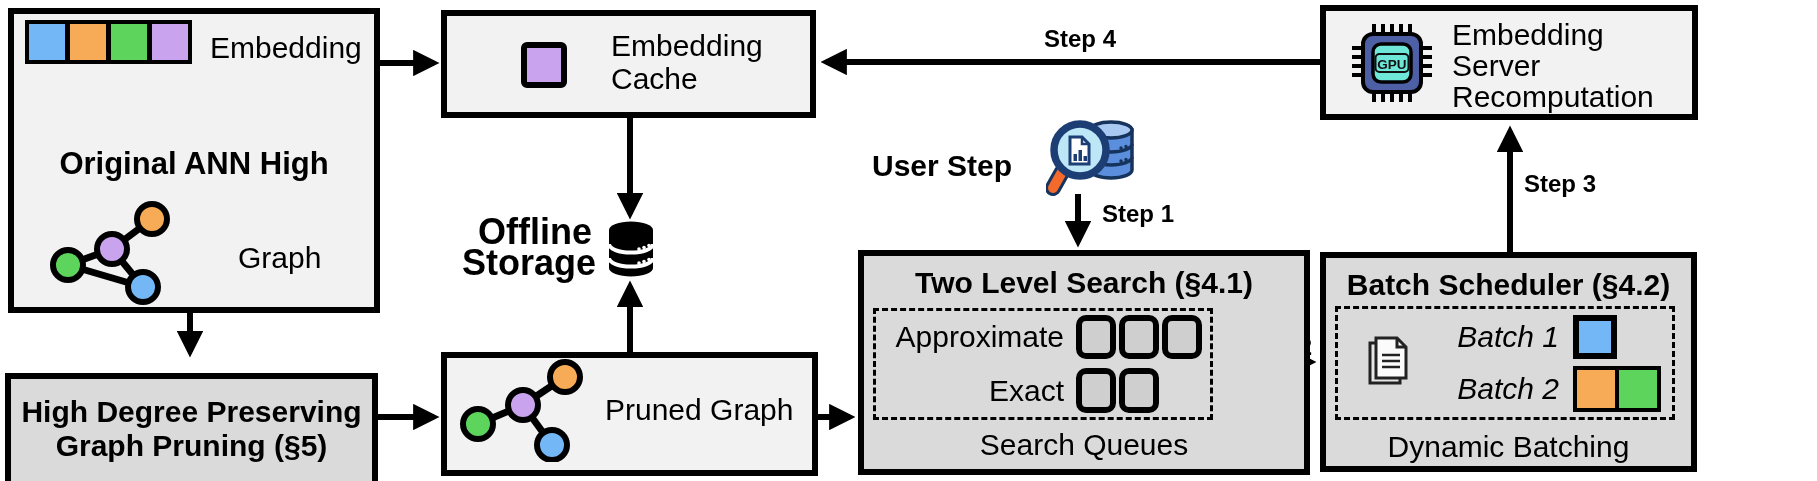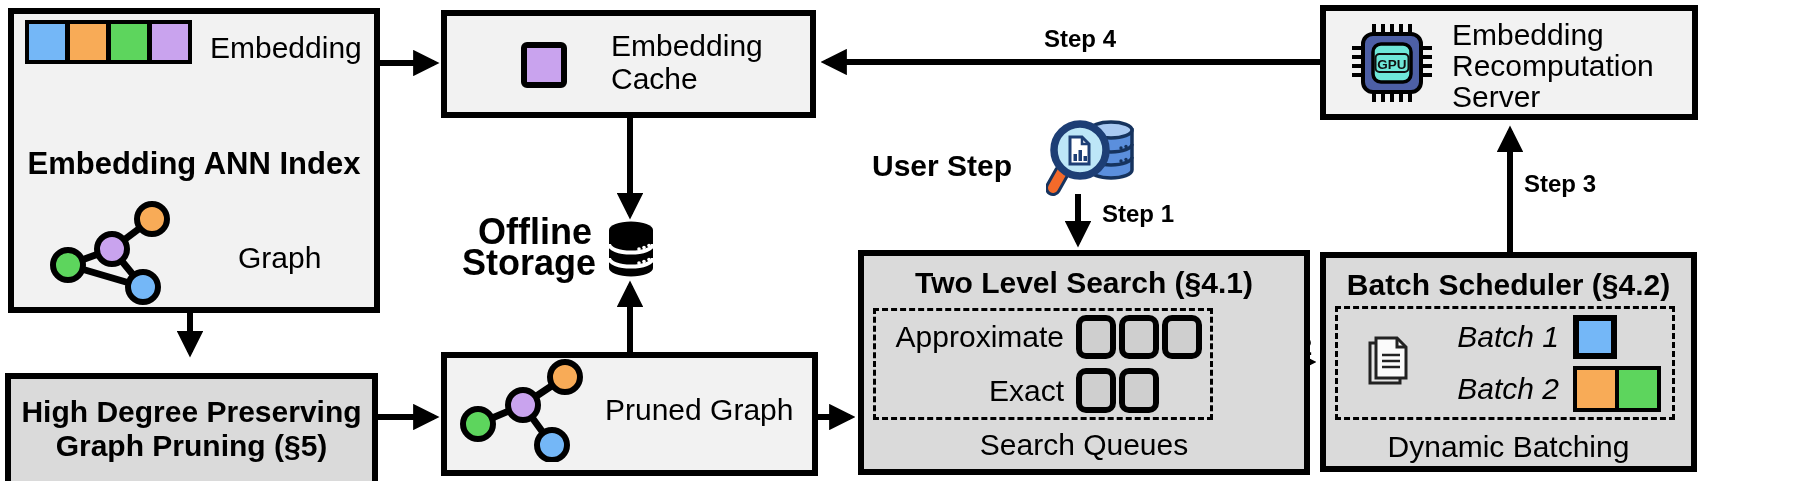--- a/index.html
+++ b/index.html
@@ -61,21 +61,21 @@
   </svg>
 
   <div class="box light" style="left:8px;top:8px;width:372px;height:305px;">
     <div class="strip" style="left:11px;top:6px;">
       <div class="sq" style="background:var(--blue);"></div>
       <div class="sq" style="background:var(--orange);"></div>
       <div class="sq" style="background:var(--green);"></div>
       <div class="sq" style="background:var(--purple);"></div>
     </div>
     <div class="abs lbl" style="left:196px;top:18px;">Embedding</div>
-    <div class="abs title-center" style="left:0;top:132px;">Embedding ANN Index</div>
+    <div class="abs title-center" style="left:0;top:132px;">Original ANN High</div>
     <svg class="abs" style="left:32px;top:182px;" width="126" height="110" viewBox="0 0 126 110">
       <g stroke="#000" stroke-width="7" stroke-linecap="round">
         <line x1="22" y1="69" x2="66" y2="53"></line>
         <line x1="66" y1="53" x2="106" y2="23"></line>
         <line x1="66" y1="53" x2="97" y2="91"></line>
         <line x1="22" y1="69" x2="97" y2="91"></line>
       </g>
       <circle cx="106" cy="23" r="15" style="fill:var(--orange);" stroke="#000" stroke-width="6"></circle>
       <circle cx="66" cy="53" r="15" style="fill:var(--purple);" stroke="#000" stroke-width="6"></circle>
       <circle cx="22" cy="69" r="15" style="fill:var(--green);" stroke="#000" stroke-width="6"></circle>
@@ -163,22 +163,22 @@
           <rect x="70" y="42" width="12" height="4"></rect>
           <rect x="70" y="51" width="12" height="4"></rect>
       </g>
       <rect x="13" y="12" width="58" height="58" rx="10" style="fill:var(--chip-body);" stroke="#000" stroke-width="4"></rect>
       <rect x="23" y="22" width="38" height="38" rx="8" style="fill:var(--chip-core);" stroke="#000" stroke-width="3.5"></rect>
       <rect x="25.5" y="32" width="33" height="18" rx="4" fill="none" stroke="#101010" stroke-width="2"></rect>
       <text x="42" y="46.5" text-anchor="middle" font-size="13.5" font-weight="bold" fill="#101010" font-family="Liberation Sans, sans-serif">GPU</text>
     </svg>
     <div class="abs lbl" style="left:126px;top:8px;line-height:31px;">
       <div>Embedding</div>
+      <div>Server</div>
       <div>Recomputation</div>
-      <div>Server</div>
     </div>
   </div>
 
   <div class="box dark" style="left:5px;top:373px;width:373px;height:115px;">
     <div class="abs" style="left:0;top:16px;width:100%;text-align:center;font-weight:bold;font-size:30px;line-height:34px;white-space:nowrap;">
       <div>High Degree Preserving</div>
       <div>Graph Pruning (§5)</div>
     </div>
   </div>
 

